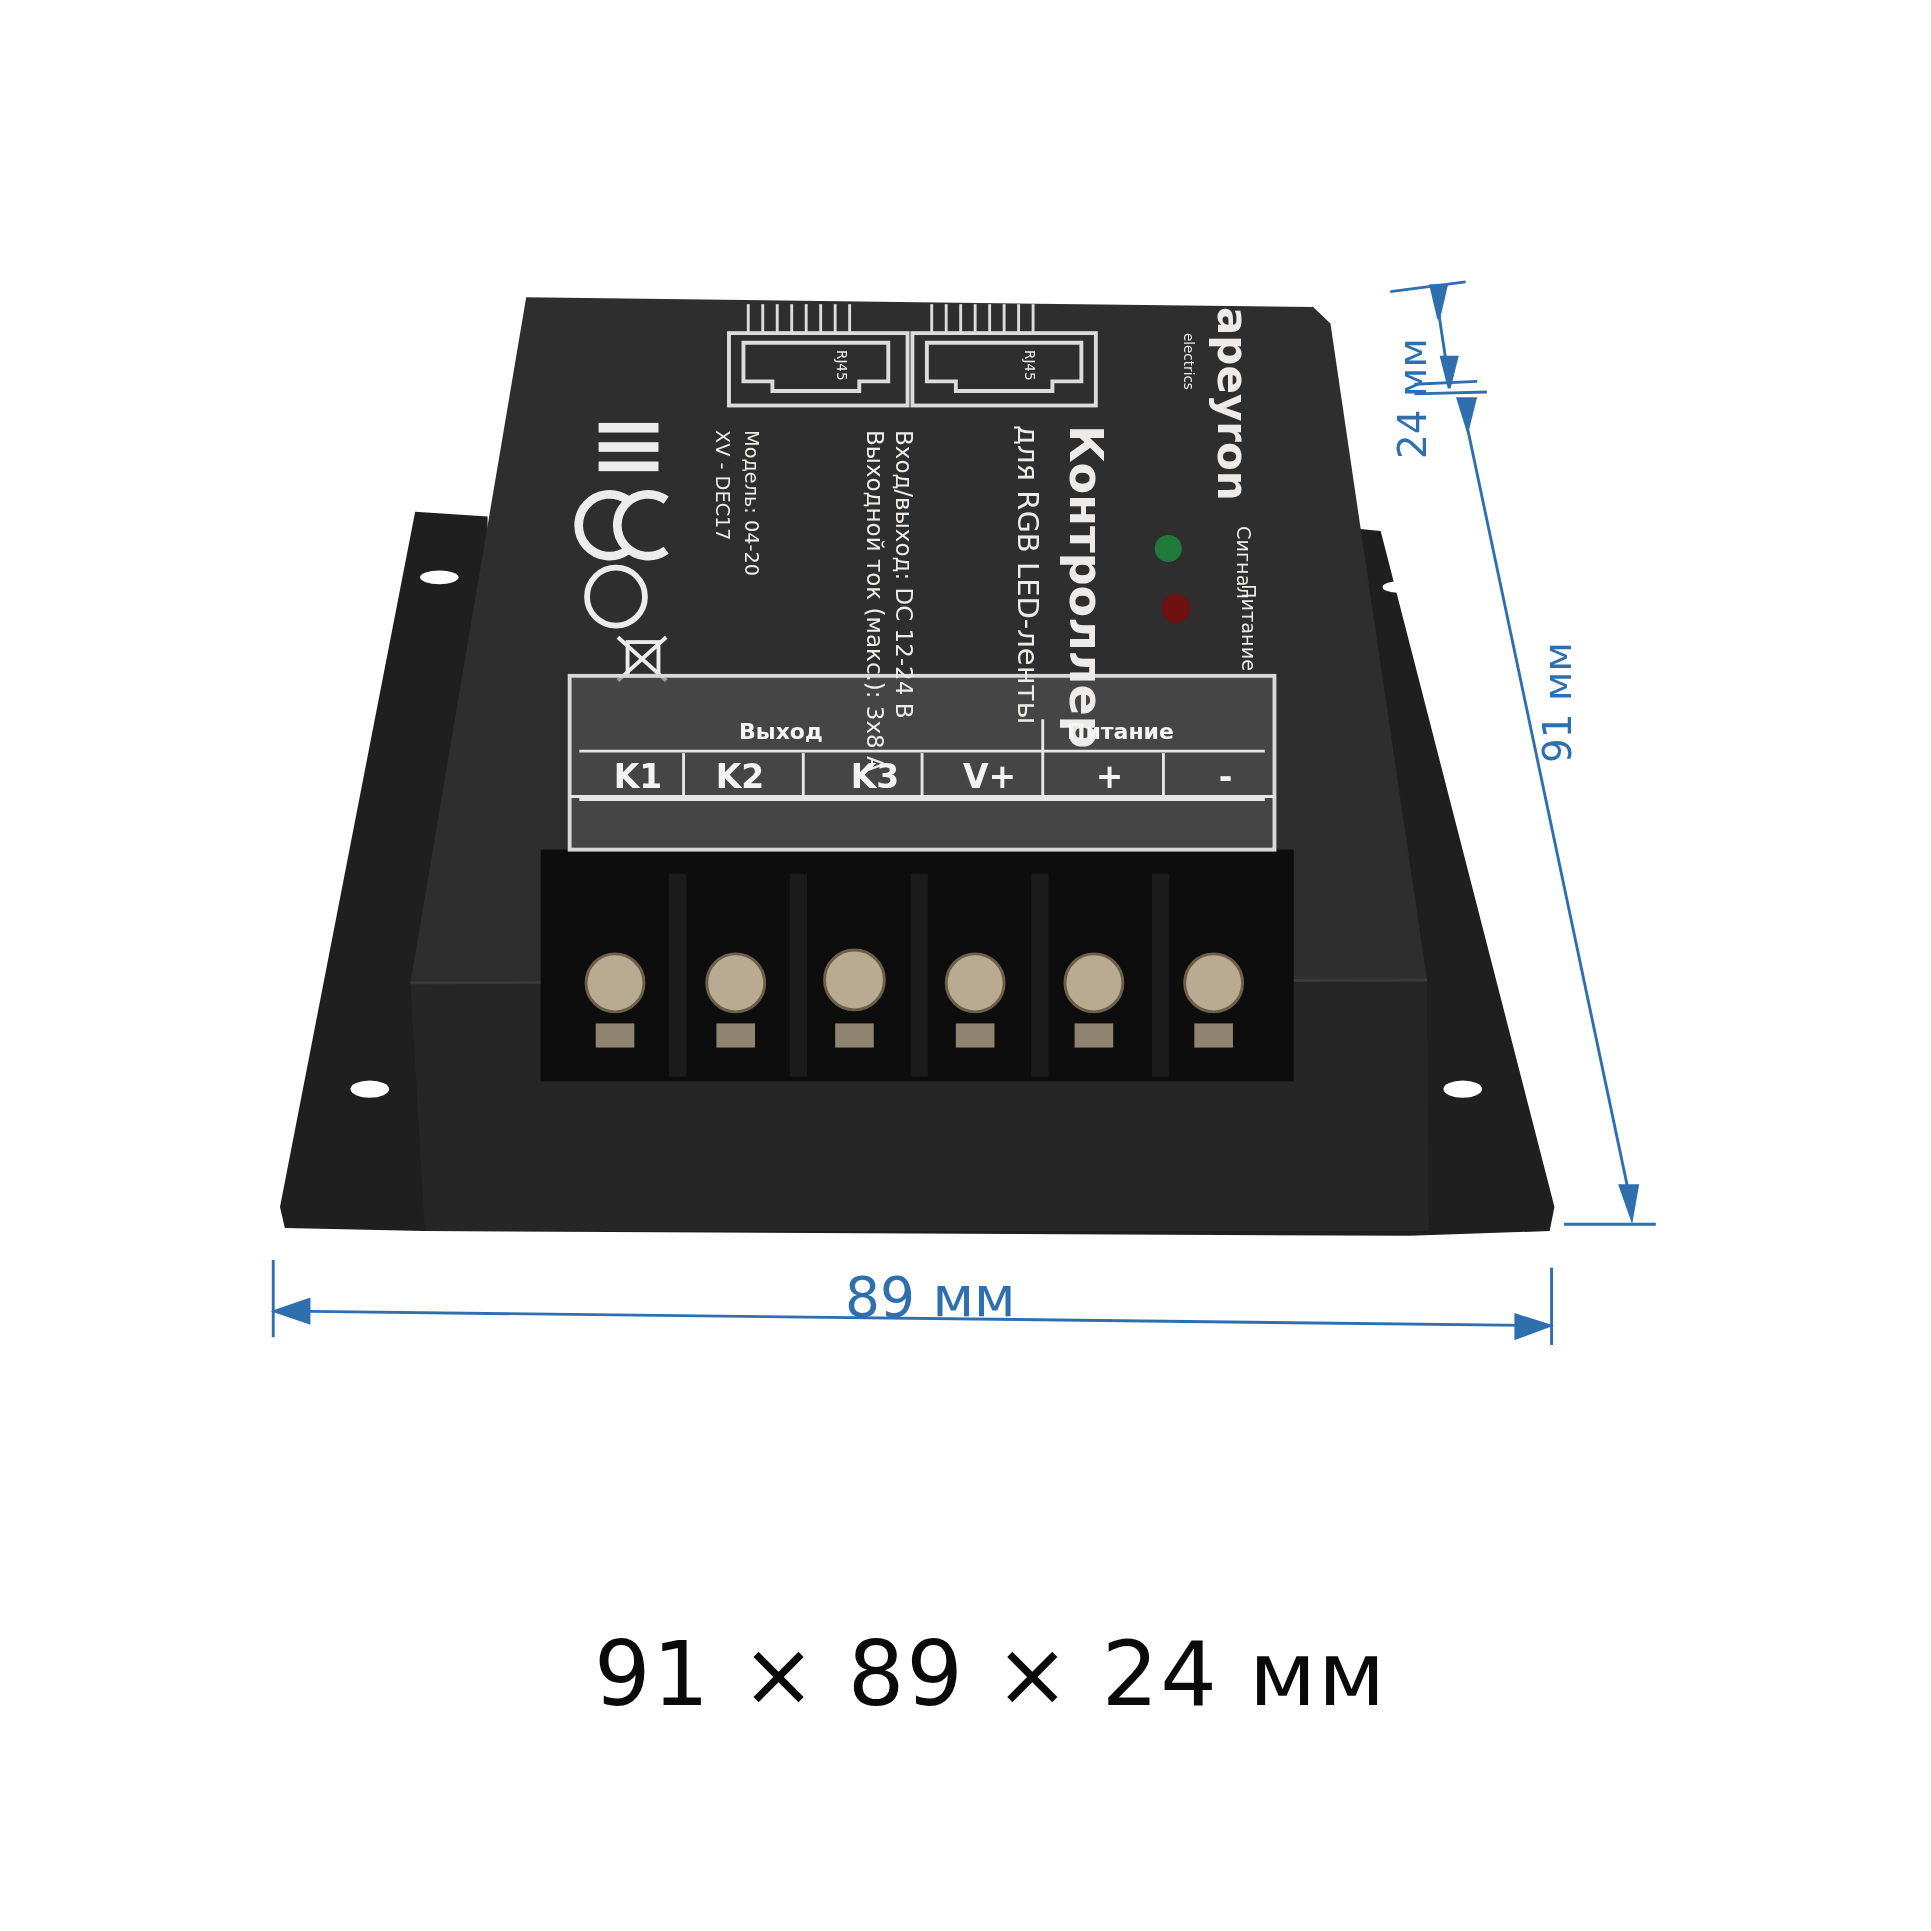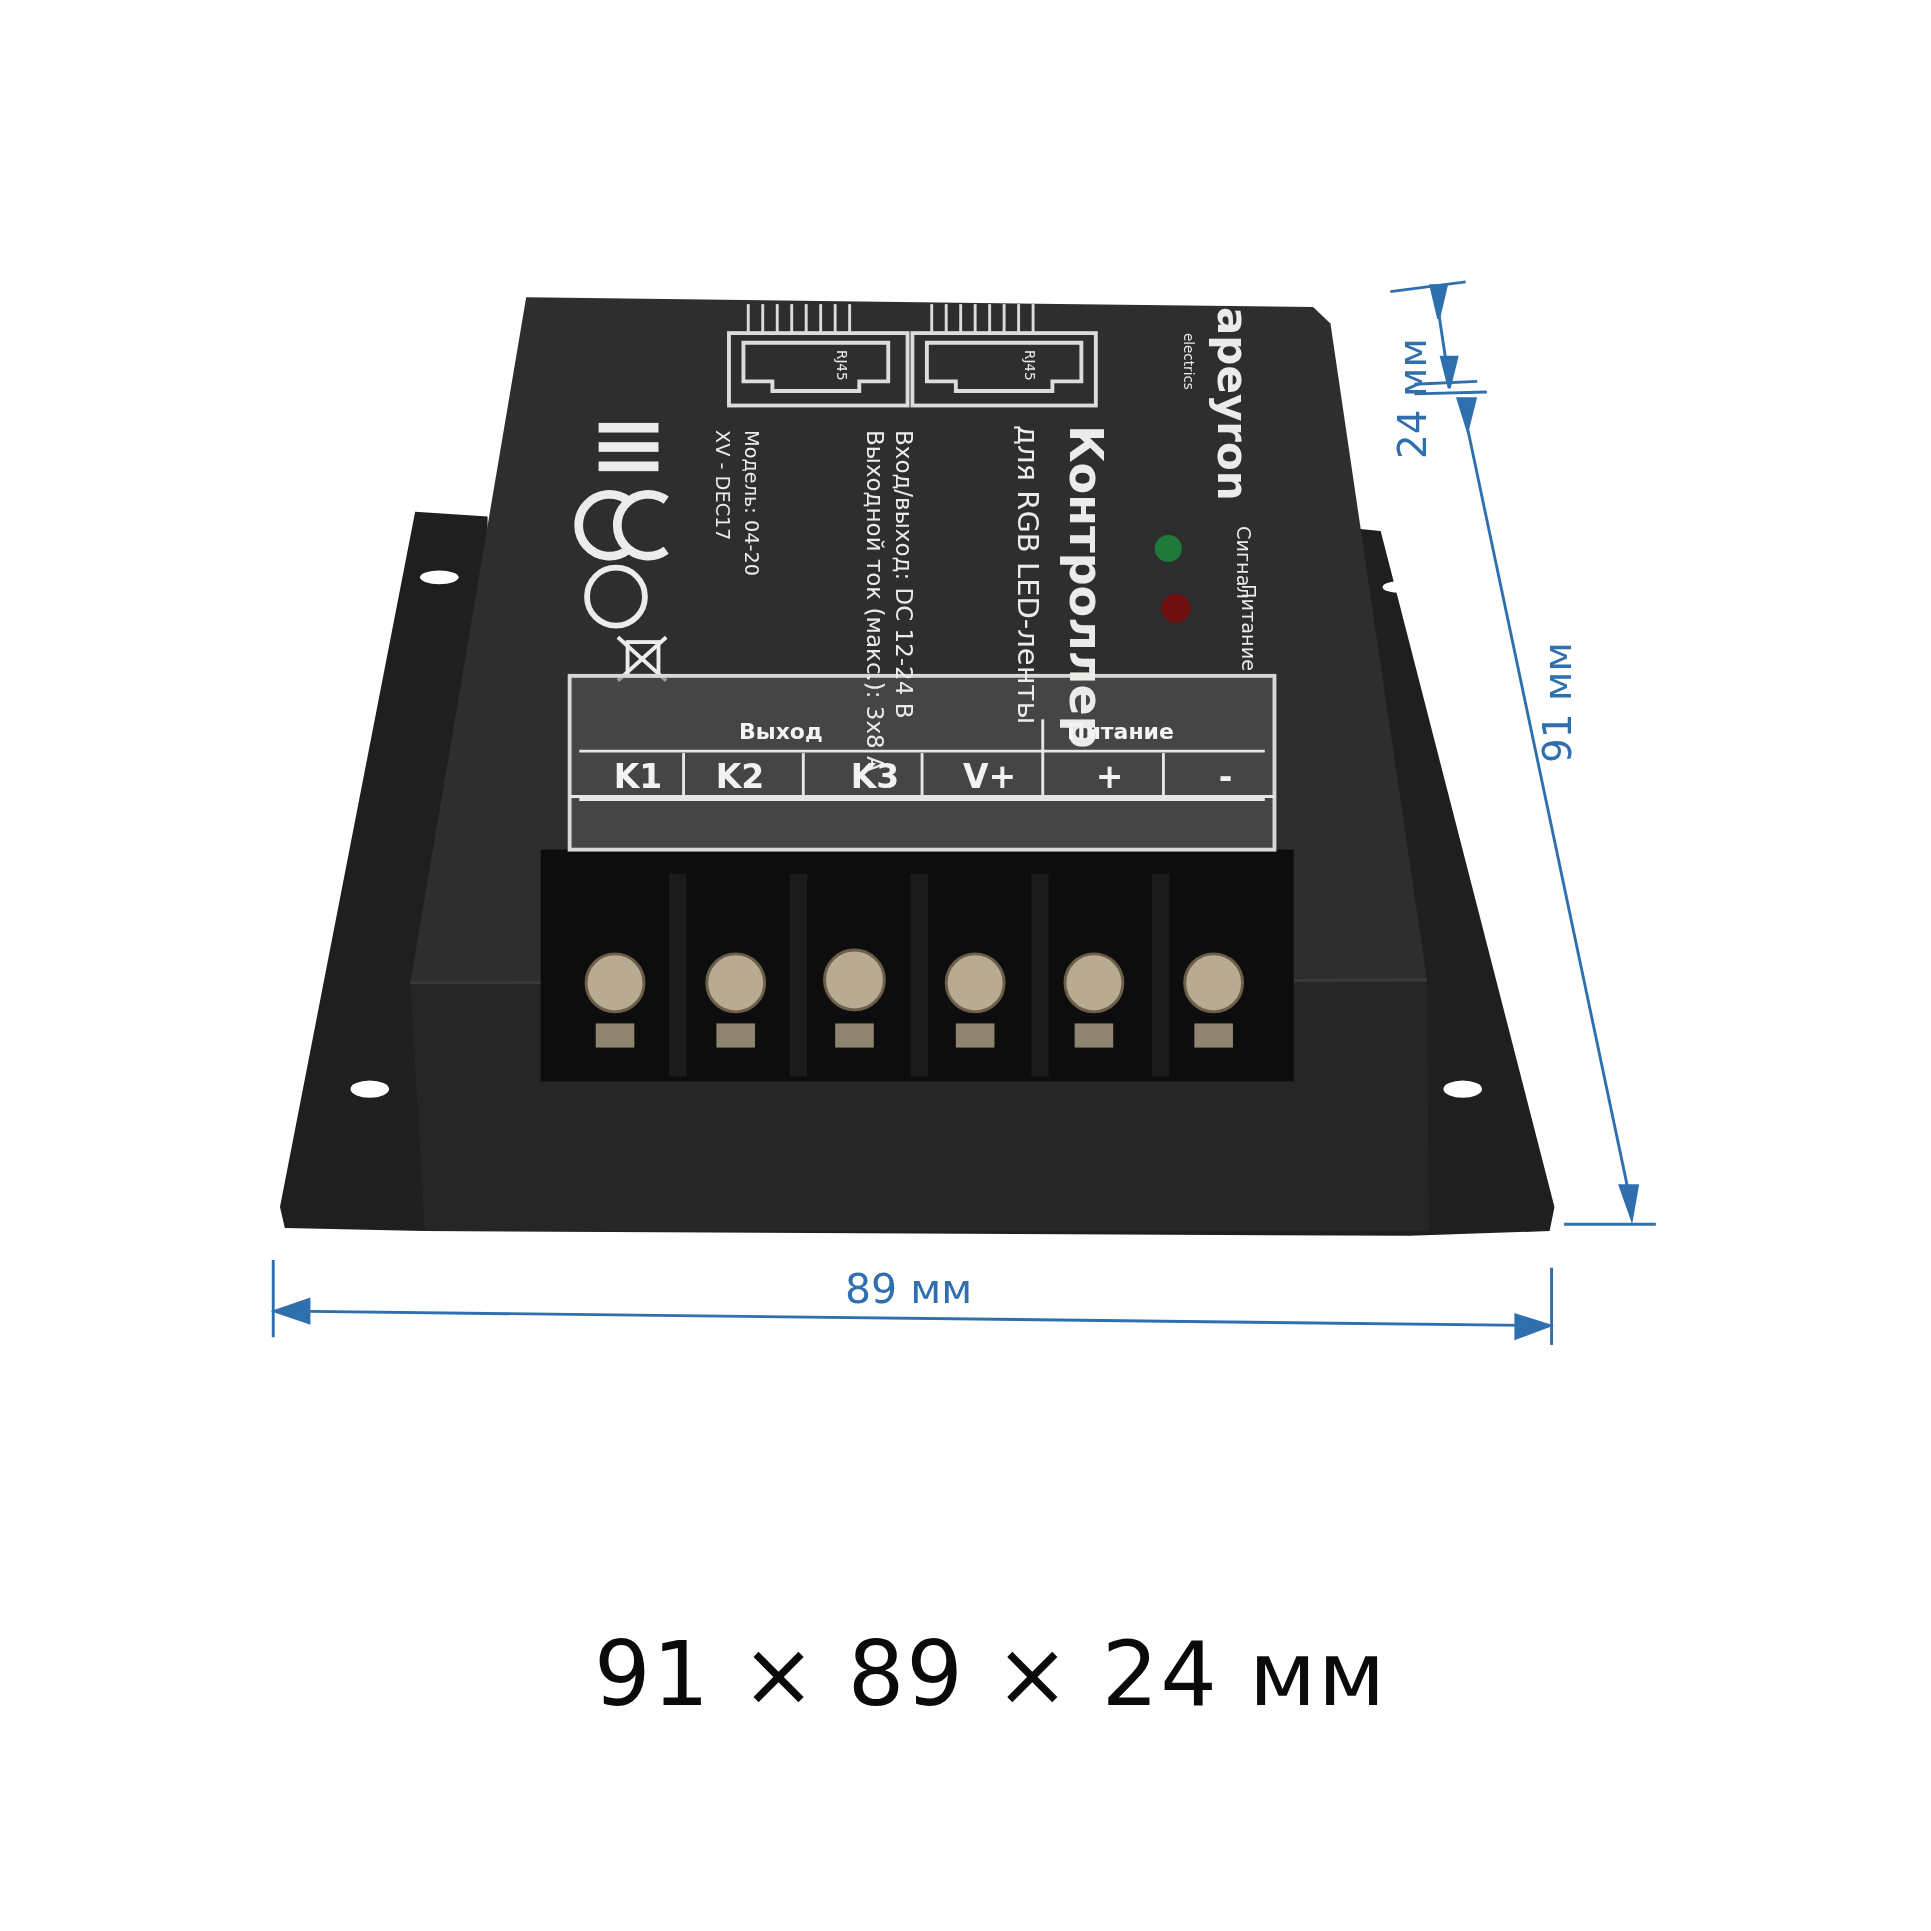--- a/index.html
+++ b/index.html
@@ -150,16 +150,16 @@
   <div class="term-cell" style="left:0;width:104px;">K1</div>
   <div class="term-cell" style="left:104px;width:100px;">K2</div>
   <div class="term-cell" style="left:224px;width:130px;">K3</div>
   <div class="term-cell" style="left:343px;width:121px;">V+</div>
   <div class="term-cell" style="left:463px;width:121px;">+</div>
   <div class="term-cell" style="left:584px;width:111px;">-</div>
 </div>
 
 <div class="dim-label" style="left:1390px;top:459px;font-size:39px;transform:rotate(-90deg);transform-origin:left top;">24 мм</div>
 <div class="dim-label" style="left:1535px;top:763px;font-size:39px;transform:rotate(-90deg);transform-origin:left top;">91 мм</div>
-<div class="dim-label" style="left:845px;top:1265px;font-size:41px;">89 мм</div>
+<div class="dim-label" style="left:845px;top:1265px;font-size:55px;">89 мм</div>
 
 <div class="caption">91 × 89 × 24 мм</div>
 
 
 </body></html>

